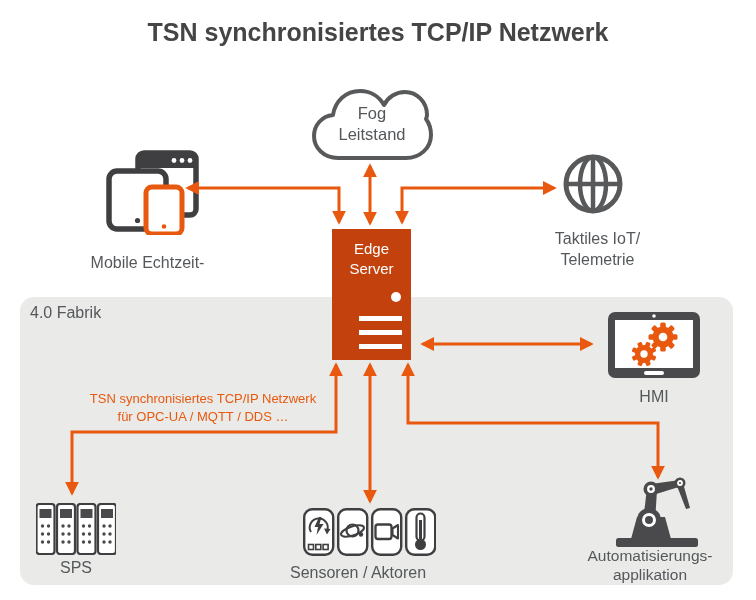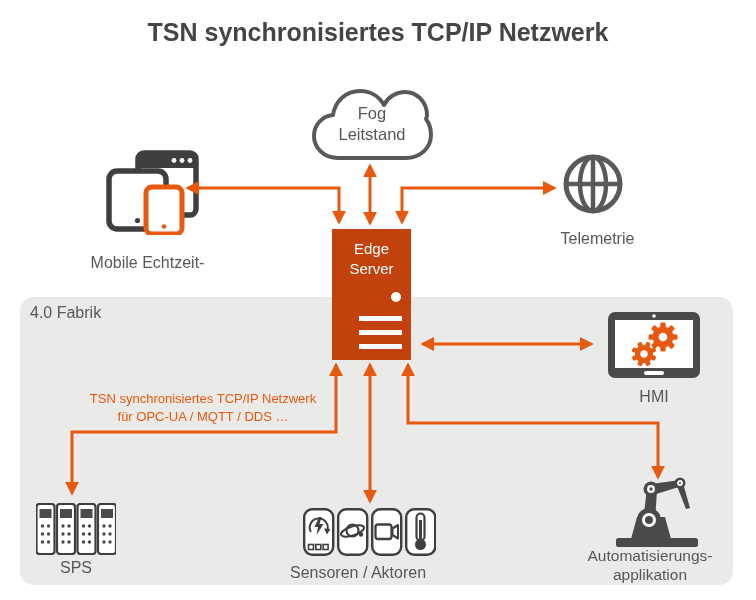--- a/index.html
+++ b/index.html
@@ -81,20 +81,21 @@
   <div>Mobile Echtzeit-</div>
 </div>
 
 <svg class="abs" style="left:562px;top:153px;" width="62" height="62" viewBox="0 0 62 62">
   <circle cx="31" cy="31" r="27" fill="#ffffff" stroke="#58595B" stroke-width="5"></circle>
   <ellipse cx="31" cy="31" rx="13" ry="27" fill="none" stroke="#58595B" stroke-width="4.5"></ellipse>
   <line x1="4" y1="31" x2="58" y2="31" stroke="#58595B" stroke-width="4.5"></line>
   <line x1="31" y1="4" x2="31" y2="58" stroke="#58595B" stroke-width="4.5"></line>
 </svg>
 <div id="iot-label" class="abs node-label">
+  <div>Taktiles IoT/</div>
   <div>Telemetrie</div>
 </div>
 
 <div id="edge-server" class="abs">
   <div id="edge-server-text" class="abs">
     <div>Edge</div>
     <div>Server</div>
   </div>
   <div id="edge-server-dot" class="abs"></div>
   <div class="abs server-bar" style="top:87px;"></div>

